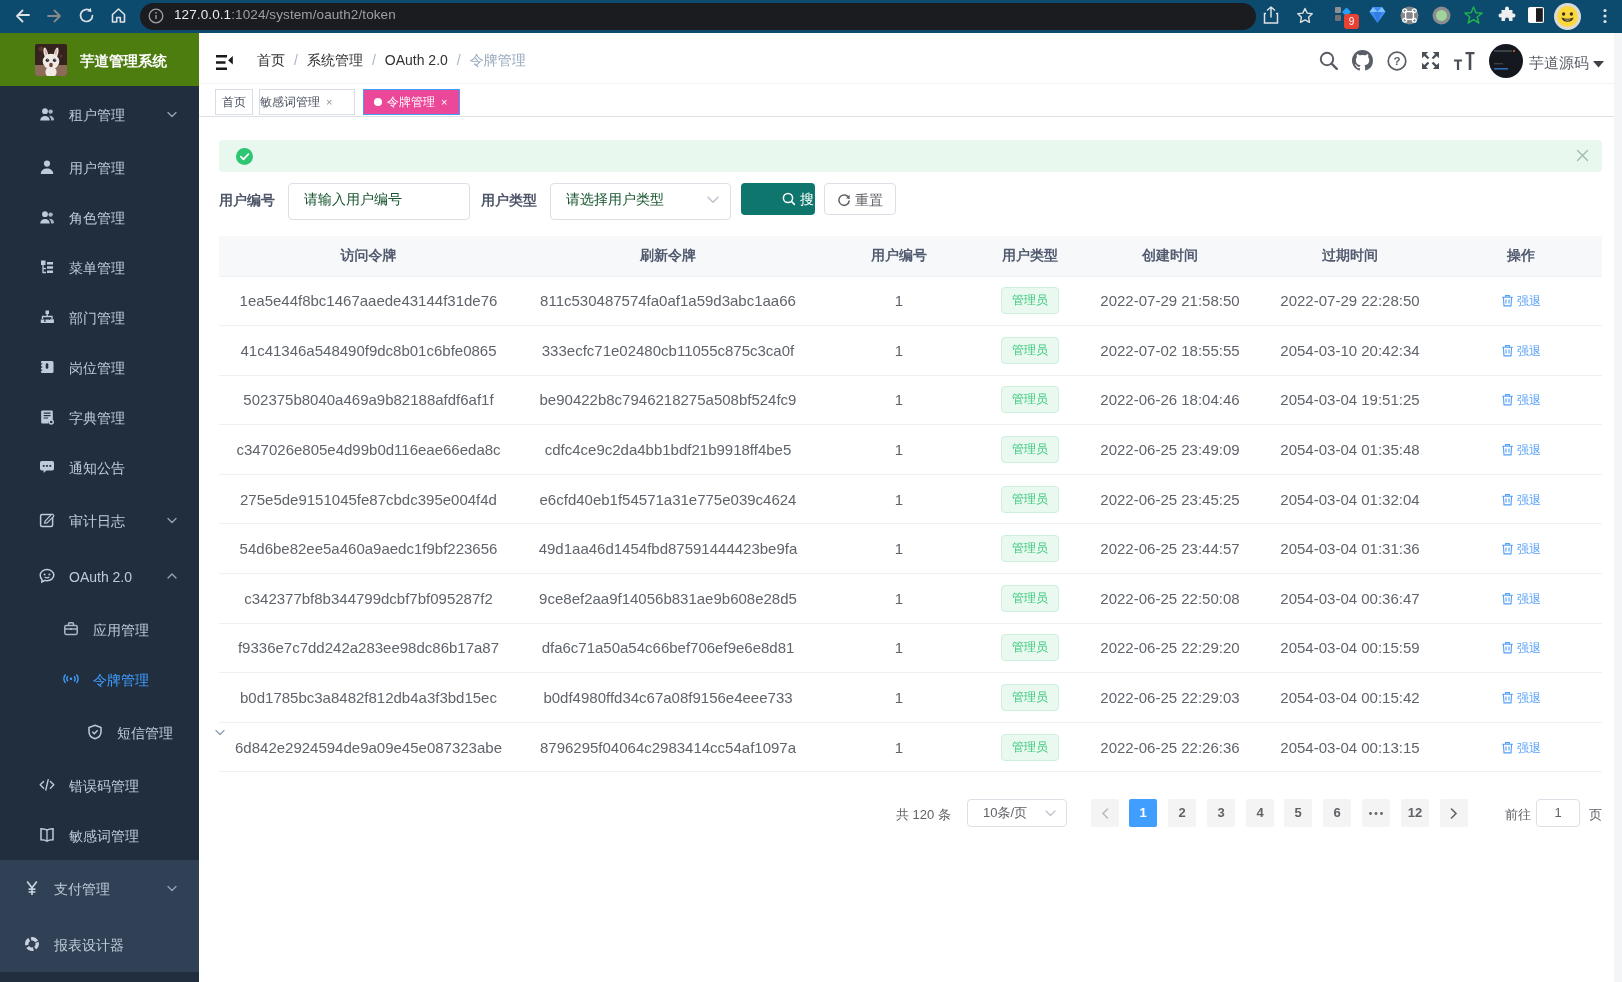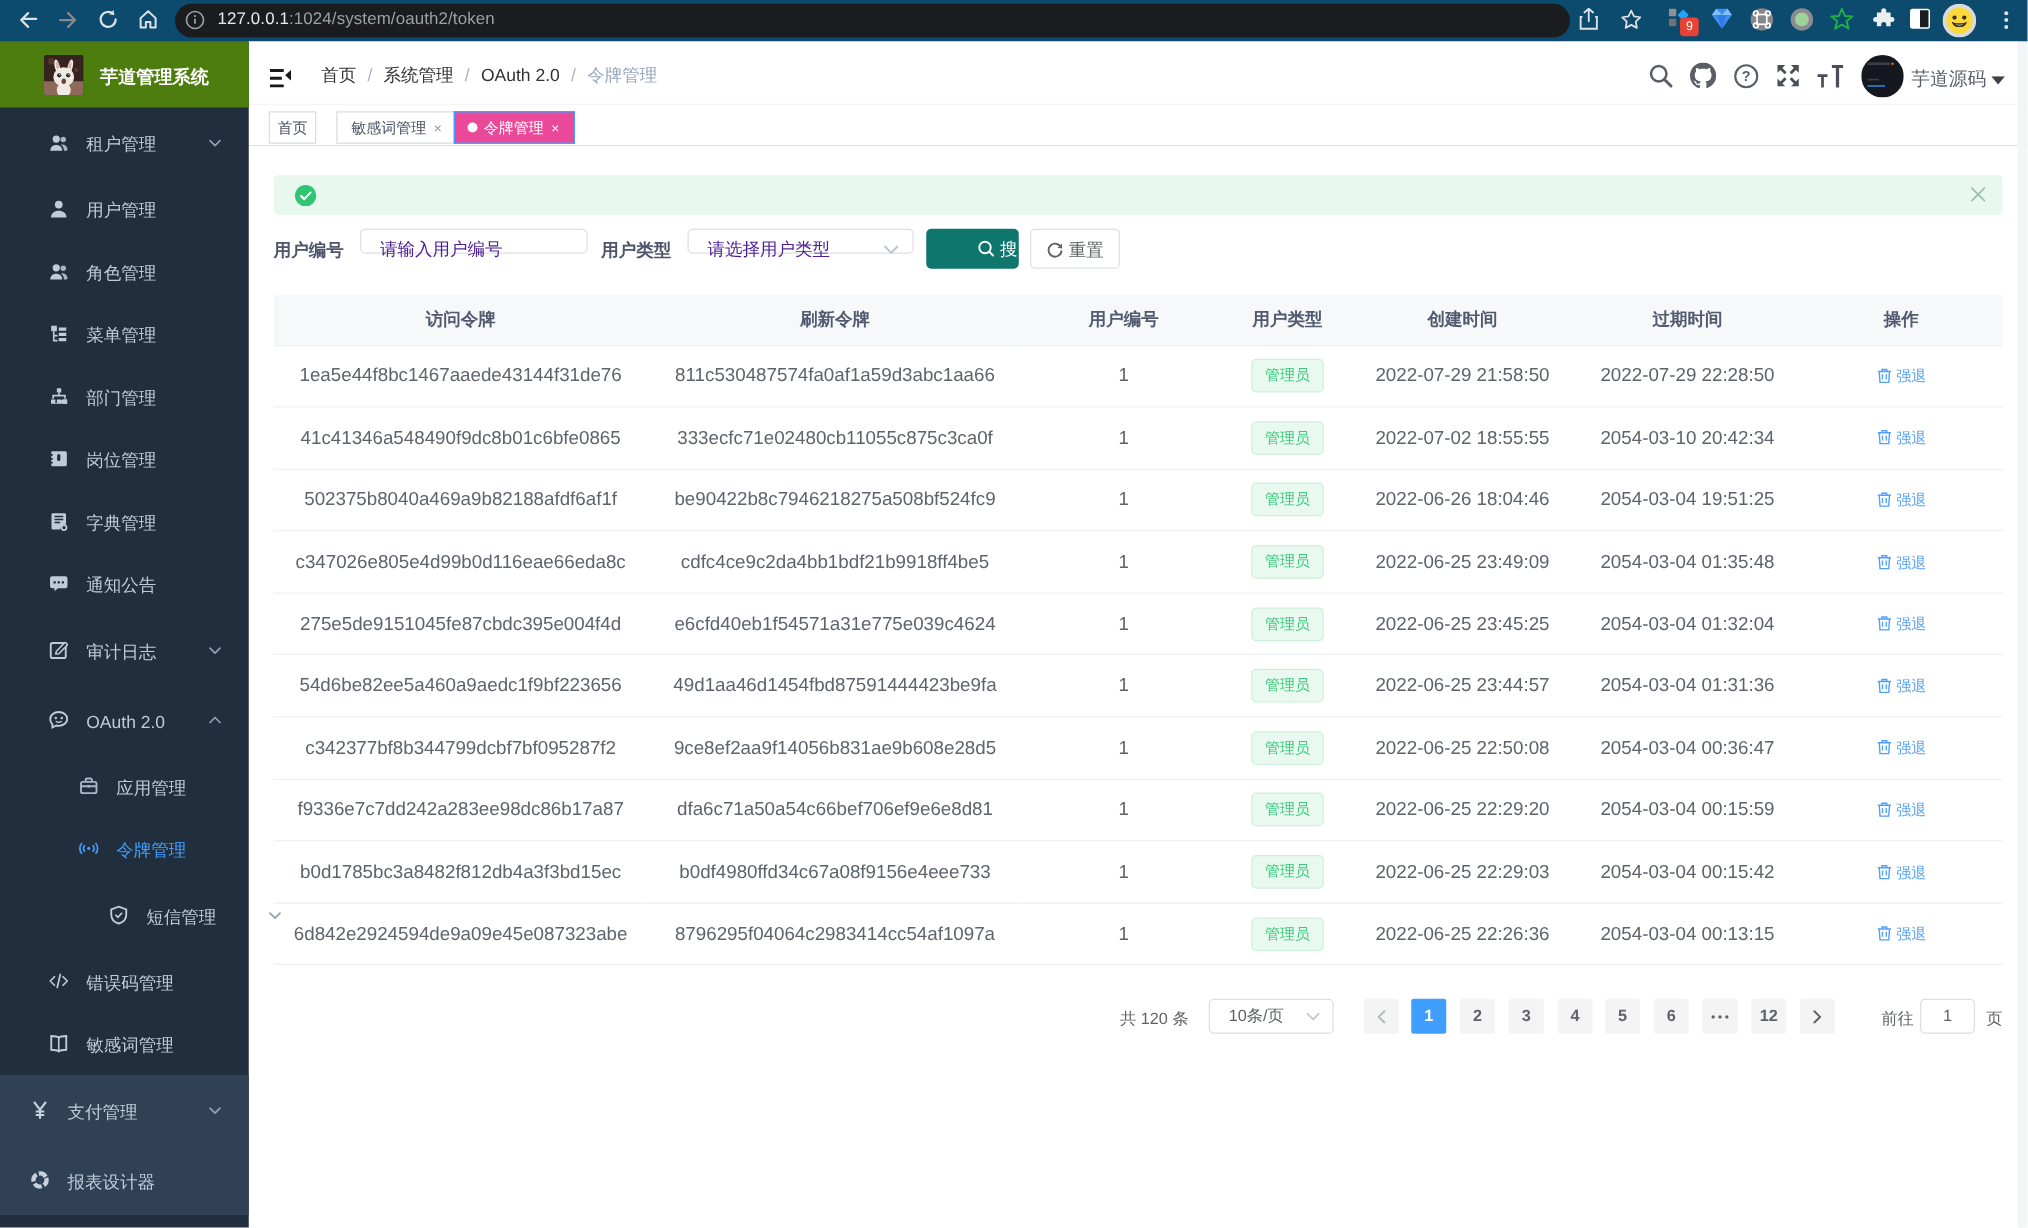--- a/index.html
+++ b/index.html
@@ -34,21 +34,21 @@
 .tag.act { background:#ec4899; color:#fff; border-color:#409eff; }
 .tag .dot { display:inline-block; width:8px; height:8px; border-radius:50%; background:#fff; margin-right:5px; }
 #redtitle { position:absolute; left:246px; top:33px; width:860px; color:#f7290c; font-size:37px; text-align:center; white-space:nowrap; z-index:6; }
 
 #content { position:absolute; left:20px; top:84px; width:1383px; }
 #alert { position:absolute; left:0; top:23px; width:1383px; height:32px; background:#e8f8ee; border-radius:4px; color:#2ec573; font-size:14px; line-height:32px; }
 #alert .atx { position:absolute; left:44px; top:0; }
 #alert .ax { position:absolute; right:13px; top:9px; }
 #form { position:absolute; left:0; top:66px; width:1383px; height:32px; font-size:14px; }
 .flabel { position:absolute; top:9px; white-space:nowrap; color:#4e5569; font-weight:700; }
-.finput { position:absolute; top:0; height:20px; border:1px solid #dcdfe6; border-radius:4px; background:#fff; color:#4c1d95; font-size:14px; line-height:30px; padding-left:15px; }
+.finput { position:absolute; top:0; height:37px; border:1px solid #dcdfe6; border-radius:4px; background:#fff; color:#14532d; font-size:14px; line-height:30px; padding-left:15px; }
 .fbtn { position:absolute; top:0; height:32px; border-radius:4px; font-size:14px; line-height:32px; text-align:center; }
 
 #tablewrap { position:absolute; left:0; top:119px; width:1383px; }
 table { border-collapse:collapse; width:1383px; table-layout:fixed; font-size:14px; }
 th { background:#f7f8fa; color:#515a6e; font-weight:700; height:40px; border-bottom:1px solid #eef0f5; }
 td { color:#5f646b; font-size:15px; height:49.6px; border-bottom:1px solid #eef0f5; text-align:center; padding:0; }
 .gtag { display:inline-block; height:27px; line-height:25px; padding:0 10px; background:#e9f9f0; border:1px solid #cdf0dc; border-radius:4px; color:#3bc97d; font-size:12px; }
 .oplink { color:#529ff7; font-size:12px; }
 .oplink svg { display:inline-block; vertical-align:-2px; margin-right:3px; }
 
@@ -346,21 +346,21 @@
       <rect x="5" y="24" width="14" height="1.6" fill="#2d6db5"></rect>
       <rect x="5" y="19" width="9" height="1.4" fill="#3b4148"></rect>
       <circle cx="25" cy="7" r="1" fill="#e06c2b"></circle>
     </svg>
   <div id="uname">芋道源码</div>
   <svg class="nicon" style="left:1394px;top:28px" width="11" height="7" viewBox="0 0 11 7">
       <path d="M0 0h11L5.5 6.5z" fill="#3e4248"></path>
     </svg>
   <div id="tagsbar">
     <div class="tag" style="left:16px;width:38px;text-align:center;">首页</div>
-    <div class="tag" style="left:70px;width:96px;padding-left:11px;">敏感词管理<span style="color:#90939a;font-size:11px;margin-left:6px;">×</span></div>
+    <div class="tag" style="left:60px;width:96px;">敏感词管理<span style="color:#90939a;font-size:11px;margin-left:6px;">×</span></div>
     <div class="tag act" style="left:164px;width:97px;padding-left:10px;"><span class="dot"></span>令牌管理<span style="font-size:11px;margin-left:6px;">×</span></div>
   </div>
   <div id="content">
     <div id="alert">
       <svg style="position:absolute;left:17px;top:8px" width="17" height="17" viewBox="0 0 17 17">
           <circle cx="8.5" cy="8.5" r="8.5" fill="#2ec573"></circle>
           <path d="m4.8 8.7 2.6 2.6 5-5.2" stroke="#fff" stroke-width="1.7" fill="none" stroke-linecap="round" stroke-linejoin="round"></path>
         </svg>
       <svg class="ax" width="13" height="13" viewBox="0 0 13 13">
           <path d="M1.5 1.5 11.5 11.5M11.5 1.5 1.5 11.5" stroke="#a0bcab" stroke-width="1.4" stroke-linecap="round"></path>

